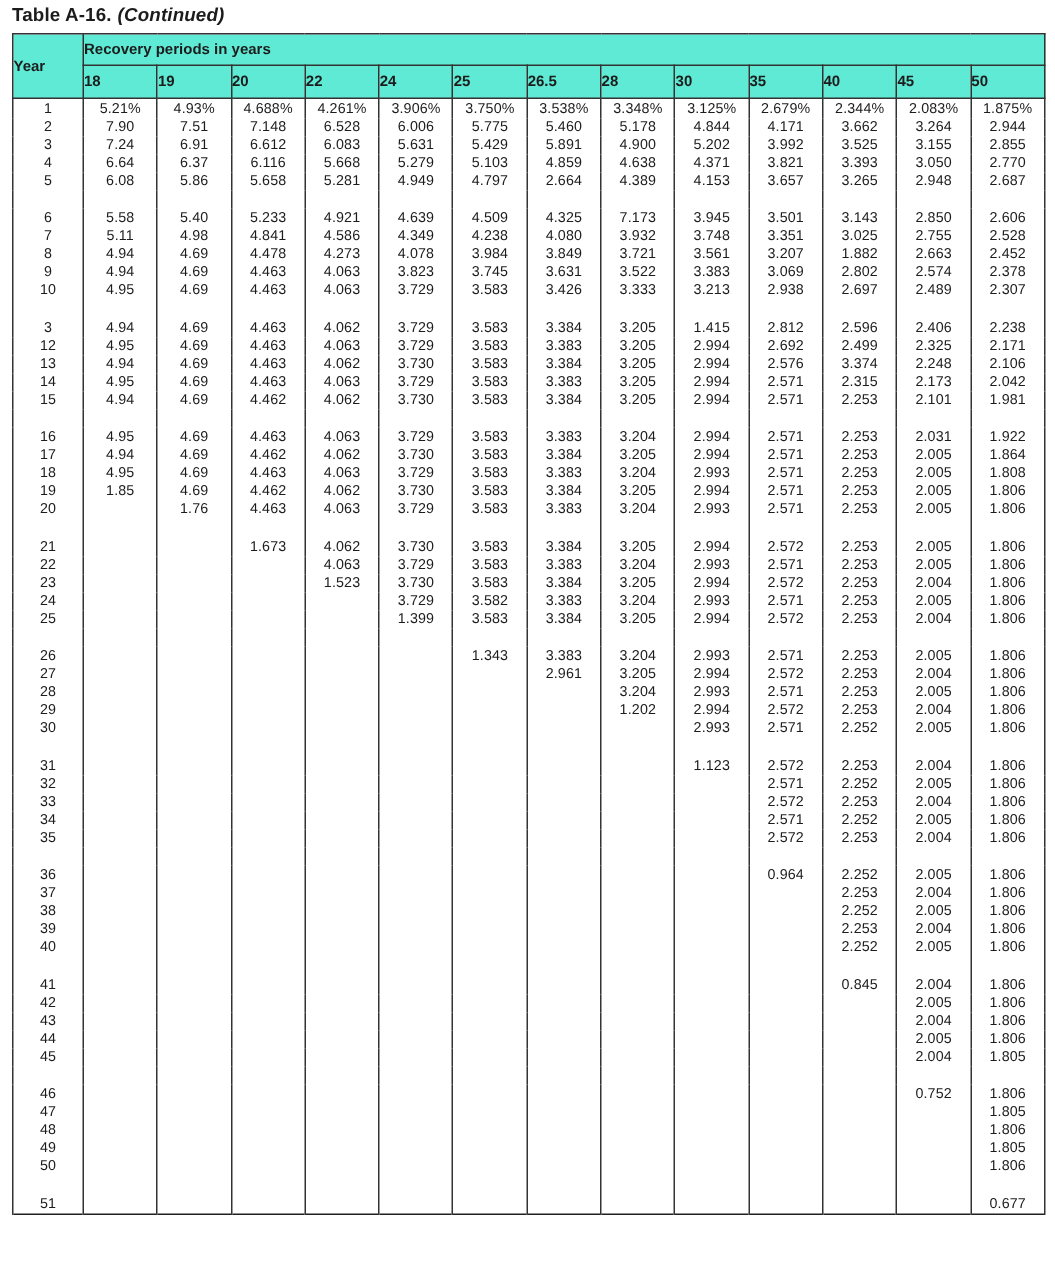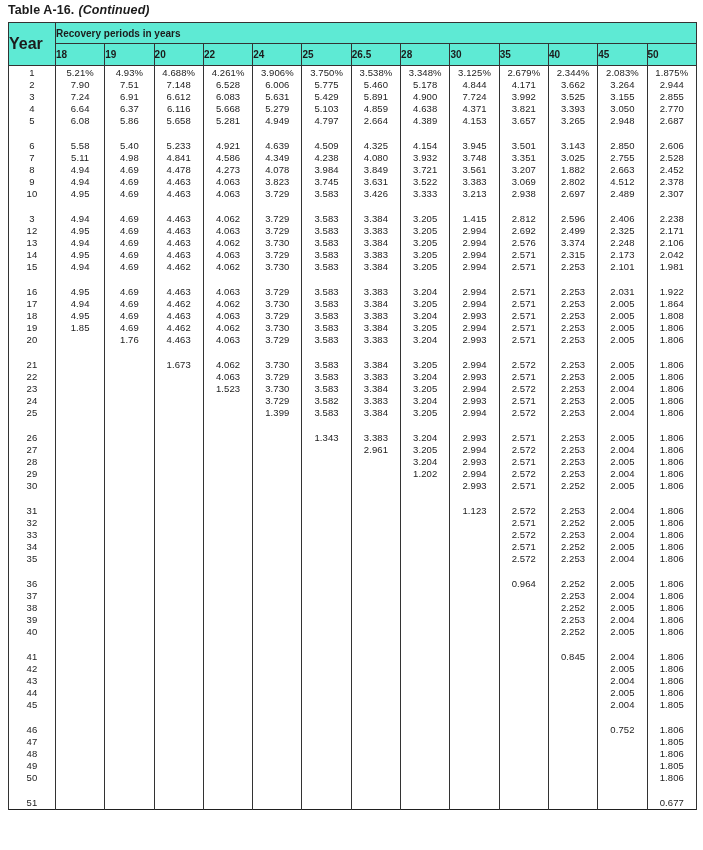--- a/index.html
+++ b/index.html
@@ -44,21 +44,21 @@
     border: 1px solid #333333;
     font-size: 10px;
     font-weight: bold;
     padding: 0;
     text-align: left;
     vertical-align: middle;
     background: #5eead4;
   }
   thead tr.hrow1 { height: 21px; }
   thead tr.hrow2 { height: 22px; }
-  th.year-h { font-size: 16px; }
+  th.year-h { font-size: 10px; }
   tbody tr { height: 12px; }
   tbody td {
     border-left: 1px solid #333333;
     border-right: 1px solid #333333;
     border-top: none;
     border-bottom: none;
     padding: 0;
     font-size: 9.5px;
     line-height: 12px;
     text-align: center;
@@ -152,21 +152,21 @@
         <tr>
           <td>3</td>
           <td>7.24</td>
           <td>6.91</td>
           <td>6.612</td>
           <td>6.083</td>
           <td>5.631</td>
           <td>5.429</td>
           <td>5.891</td>
           <td>4.900</td>
-          <td>7.724</td>
+          <td>5.202</td>
           <td>3.992</td>
           <td>3.525</td>
           <td>3.155</td>
           <td>2.855</td>
         </tr>
         <tr>
           <td>4</td>
           <td>6.64</td>
           <td>6.37</td>
           <td>6.116</td>
@@ -215,21 +215,21 @@
         </tr>
         <tr class="first-of-group">
           <td>6</td>
           <td>5.58</td>
           <td>5.40</td>
           <td>5.233</td>
           <td>4.921</td>
           <td>4.639</td>
           <td>4.509</td>
           <td>4.325</td>
-          <td>4.154</td>
+          <td>7.173</td>
           <td>3.945</td>
           <td>3.501</td>
           <td>3.143</td>
           <td>2.850</td>
           <td>2.606</td>
         </tr>
         <tr>
           <td>7</td>
           <td>5.11</td>
           <td>4.98</td>
@@ -267,21 +267,21 @@
           <td>4.69</td>
           <td>4.463</td>
           <td>4.063</td>
           <td>3.823</td>
           <td>3.745</td>
           <td>3.631</td>
           <td>3.522</td>
           <td>3.383</td>
           <td>3.069</td>
           <td>2.802</td>
-          <td>4.512</td>
+          <td>2.574</td>
           <td>2.378</td>
         </tr>
         <tr>
           <td>10</td>
           <td>4.95</td>
           <td>4.69</td>
           <td>4.463</td>
           <td>4.063</td>
           <td>3.729</td>
           <td>3.583</td>

